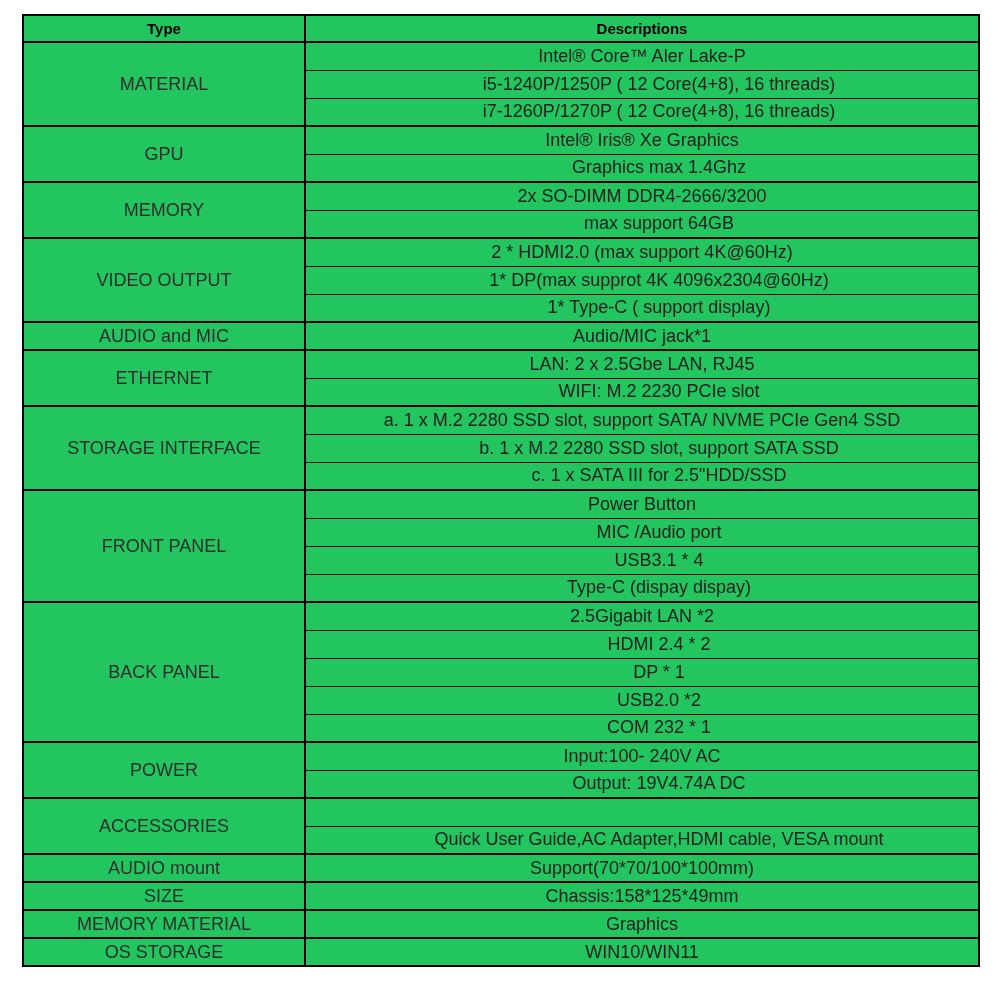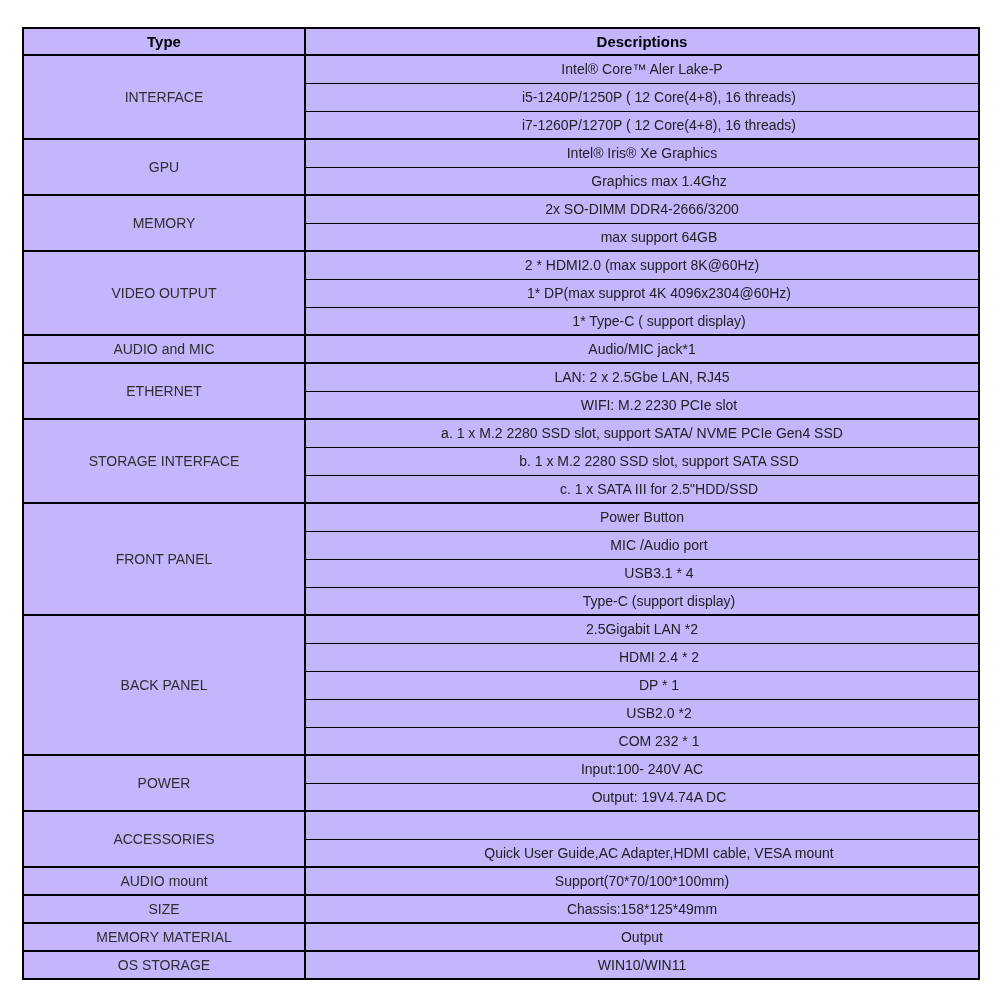--- a/index.html
+++ b/index.html
@@ -10,43 +10,43 @@
   .page {
     position: relative;
     width: 1000px;
     height: 1000px;
     background: #ffffff;
     font-family: "Liberation Sans", sans-serif;
   }
   table.spec {
     position: absolute;
     left: 22px;
-    top: 27px;
+    top: 14px;
     width: 956px;
     border-collapse: collapse;
     table-layout: fixed;
     border: 2px solid #000000;
-    background: #c4b5fd;
+    background: #22c55e;
   }
   col.type-col  { width: 282px; }
   col.desc-col  { width: 674px; }
   th {
     height: 25px;
     font-size: 15px;
     font-weight: bold;
     color: #000000;
     text-align: center;
     vertical-align: middle;
     border-bottom: 2px solid #000000;
     padding: 0 4px;
   }
   th.desc-header { border-left: 2px solid #000000; }
   tbody tr { height: 28px; }
   td {
-    font-size: 14px;
+    font-size: 18px;
     color: #222222;
     text-align: center;
     vertical-align: middle;
     padding: 0 6px;
     overflow: hidden;
     white-space: nowrap;
   }
   td.type-cell { color: #2e2e2e; }
   td.desc-cell { border-left: 2px solid #000000; }
   tr.group-start td { border-top: 2px solid #000000; }
@@ -62,21 +62,21 @@
       <col class="desc-col">
     </colgroup>
     <thead>
       <tr>
         <th class="type-header">Type</th>
         <th class="desc-header">Descriptions</th>
       </tr>
     </thead>
     <tbody>
         <tr class="group-start">
-          <td class="type-cell" rowspan="3">INTERFACE</td>
+          <td class="type-cell" rowspan="3">MATERIAL</td>
           <td class="desc-cell">Intel® Core™ Aler Lake-P</td>
         </tr>
         <tr>
           <td class="desc-cell sub">i5-1240P/1250P ( 12 Core(4+8), 16 threads)</td>
         </tr>
         <tr>
           <td class="desc-cell sub">i7-1260P/1270P ( 12 Core(4+8), 16 threads)</td>
         </tr>
         <tr class="group-start">
           <td class="type-cell" rowspan="2">GPU</td>
@@ -87,21 +87,21 @@
         </tr>
         <tr class="group-start">
           <td class="type-cell" rowspan="2">MEMORY</td>
           <td class="desc-cell">2x SO-DIMM DDR4-2666/3200</td>
         </tr>
         <tr>
           <td class="desc-cell sub">max support 64GB</td>
         </tr>
         <tr class="group-start">
           <td class="type-cell" rowspan="3">VIDEO OUTPUT</td>
-          <td class="desc-cell">2 * HDMI2.0 (max support 8K@60Hz)</td>
+          <td class="desc-cell">2 * HDMI2.0 (max support 4K@60Hz)</td>
         </tr>
         <tr>
           <td class="desc-cell sub">1* DP(max supprot 4K 4096x2304@60Hz)</td>
         </tr>
         <tr>
           <td class="desc-cell sub">1* Type-C ( support display)</td>
         </tr>
         <tr class="group-start">
           <td class="type-cell" rowspan="1">AUDIO and MIC</td>
           <td class="desc-cell">Audio/MIC jack*1</td>
@@ -127,21 +127,21 @@
           <td class="type-cell" rowspan="4">FRONT PANEL</td>
           <td class="desc-cell">Power Button</td>
         </tr>
         <tr>
           <td class="desc-cell sub">MIC /Audio port</td>
         </tr>
         <tr>
           <td class="desc-cell sub">USB3.1 * 4</td>
         </tr>
         <tr>
-          <td class="desc-cell sub">Type-C (support display)</td>
+          <td class="desc-cell sub">Type-C (dispay dispay)</td>
         </tr>
         <tr class="group-start">
           <td class="type-cell" rowspan="5">BACK PANEL</td>
           <td class="desc-cell">2.5Gigabit LAN *2</td>
         </tr>
         <tr>
           <td class="desc-cell sub">HDMI 2.4 * 2</td>
         </tr>
         <tr>
           <td class="desc-cell sub">DP * 1</td>
@@ -169,21 +169,21 @@
         <tr class="group-start">
           <td class="type-cell" rowspan="1">AUDIO mount</td>
           <td class="desc-cell">Support(70*70/100*100mm)</td>
         </tr>
         <tr class="group-start">
           <td class="type-cell" rowspan="1">SIZE</td>
           <td class="desc-cell">Chassis:158*125*49mm</td>
         </tr>
         <tr class="group-start">
           <td class="type-cell" rowspan="1">MEMORY MATERIAL</td>
-          <td class="desc-cell">Output</td>
+          <td class="desc-cell">Graphics</td>
         </tr>
         <tr class="group-start">
           <td class="type-cell" rowspan="1">OS STORAGE</td>
           <td class="desc-cell">WIN10/WIN11</td>
         </tr>
       </tbody>
   </table>
 </div>
 
 </body></html>

